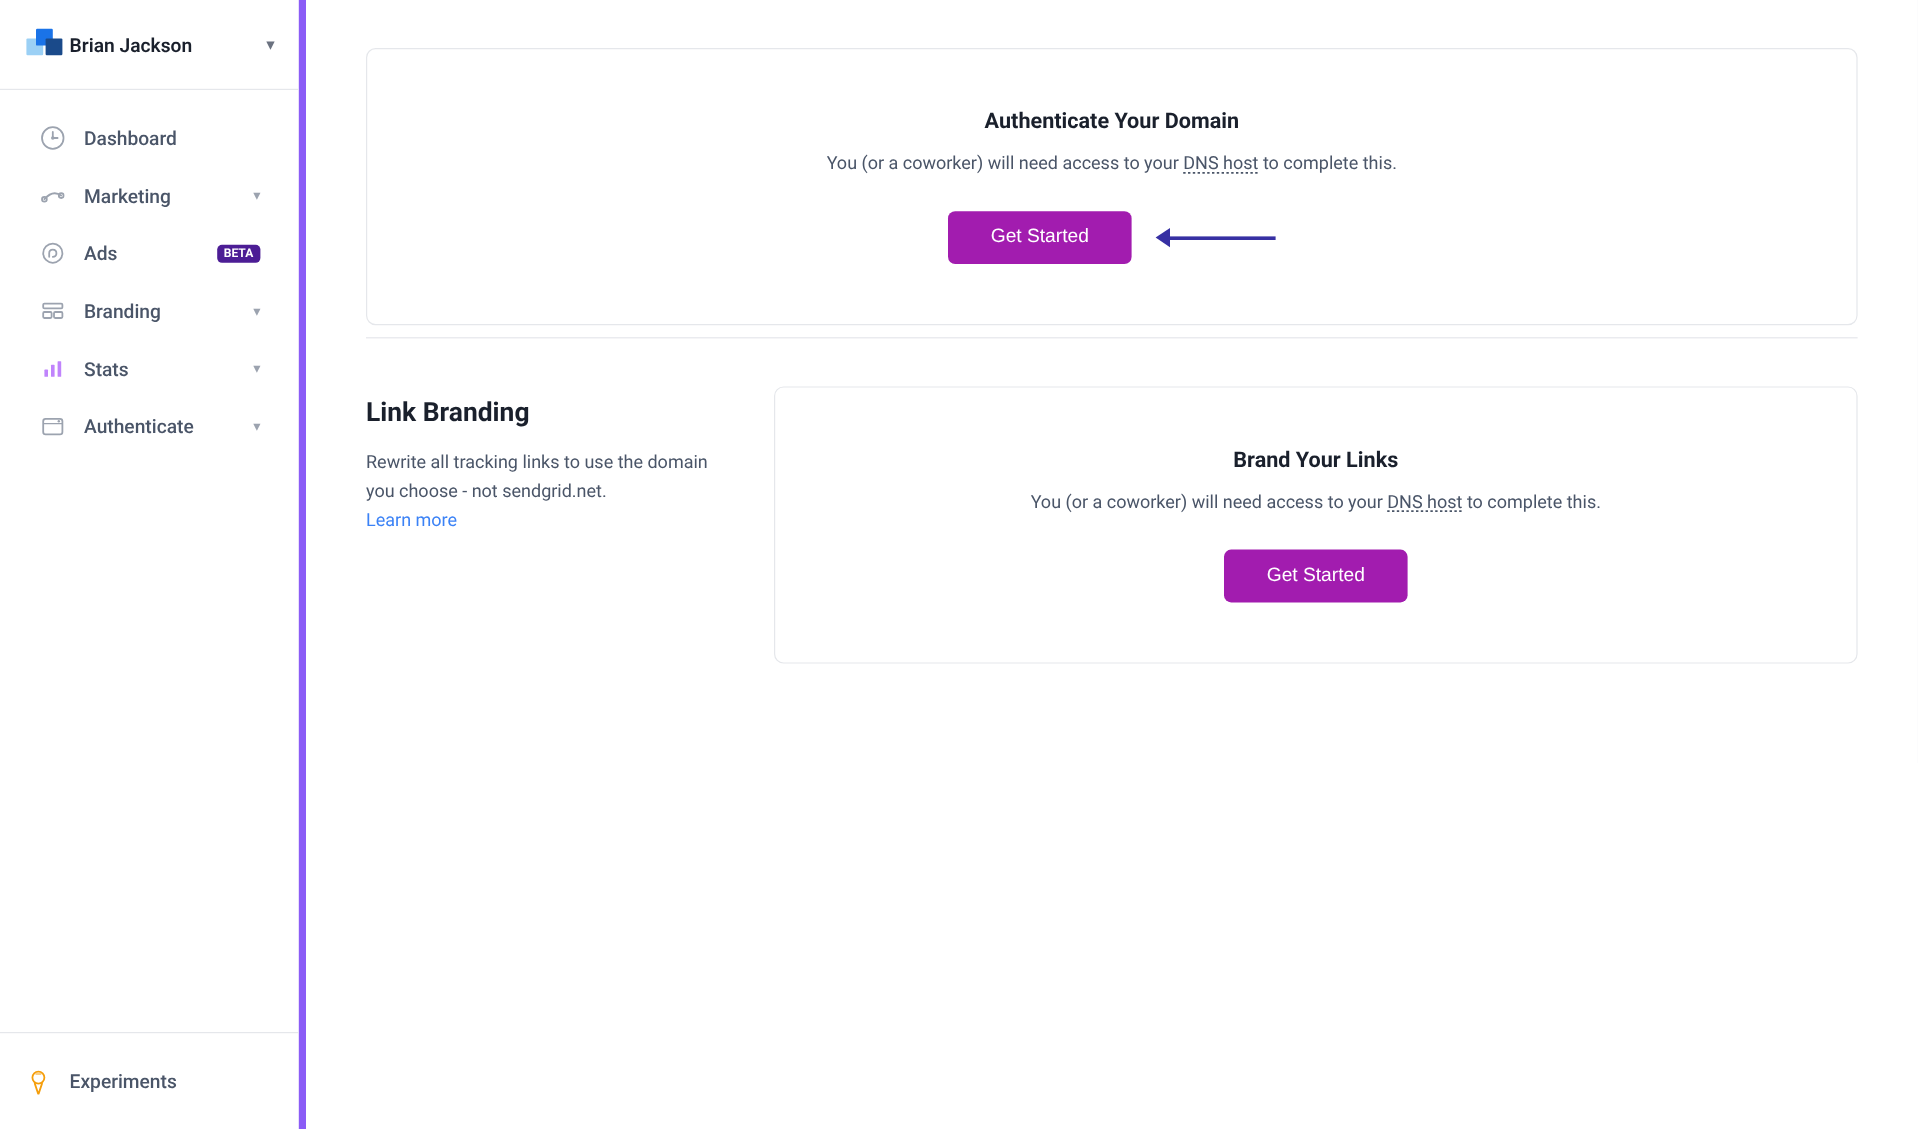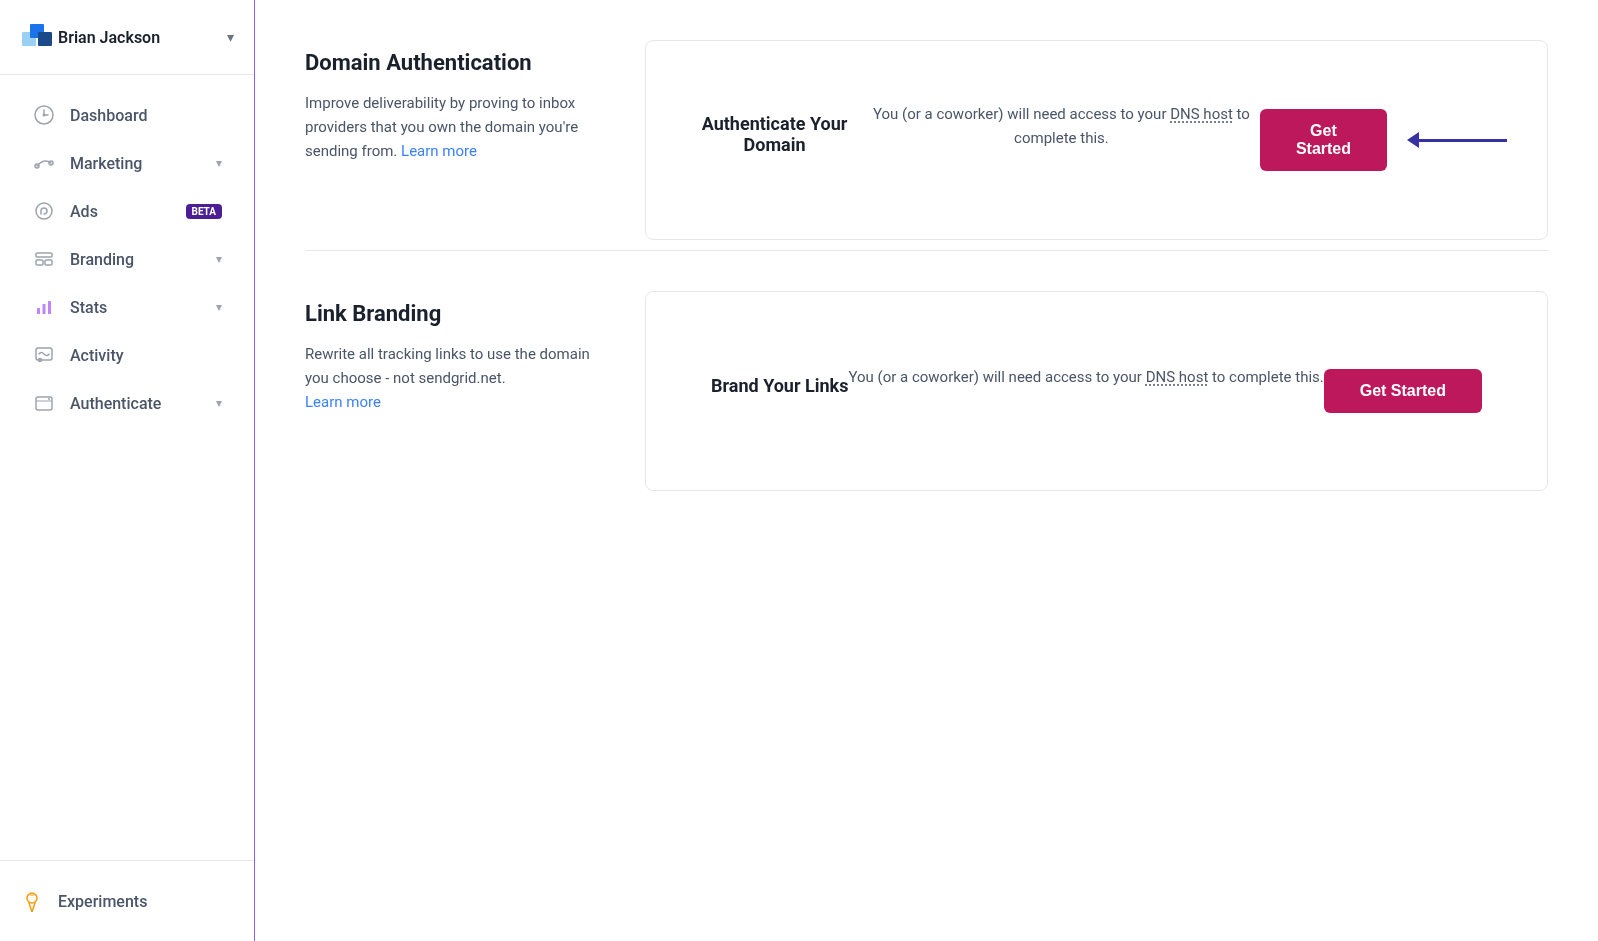--- a/index.html
+++ b/index.html
@@ -3,21 +3,21 @@
   <meta charset="utf-8">
   <style>
     * { box-sizing: border-box; margin: 0; padding: 0; }
     body { font-family: -apple-system, BlinkMacSystemFont, 'Segoe UI', Roboto, sans-serif; background: #f8f9fa; display: flex; height: 100vh; overflow: hidden; }
 
     
     .sidebar {
       width: 255px;
       min-width: 255px;
       background: #fff;
-      border-right: 1px solid #8b5cf6;
+      border-right: 6px solid #8b5cf6;
       display: flex;
       flex-direction: column;
       height: 100vh;
       overflow-y: auto;
     }
 
     .sidebar-header {
       display: flex;
       align-items: center;
       padding: 18px 20px;
@@ -134,20 +134,21 @@
       text-decoration: none;
     }
 
     .section-card {
       flex: 1;
       background: #fff;
       border: 1px solid #e5e7eb;
       border-radius: 8px;
       padding: 50px 40px;
       display: flex;
+      flex-direction: column;
       align-items: center;
       justify-content: center;
       min-height: 200px;
     }
 
     .card-title {
       font-size: 18px;
       font-weight: 700;
       color: #1a202c;
       margin-bottom: 12px;
@@ -161,27 +162,27 @@
       line-height: 1.6;
       margin-bottom: 28px;
     }
 
     .card-desc .dns {
       text-decoration: underline dotted;
       text-underline-offset: 3px;
     }
 
     .get-started-btn {
-      background: #be185d;
+      background: #a21caf;
       color: #fff;
       border: none;
       padding: 13px 36px;
       border-radius: 6px;
       font-size: 16px;
-      font-weight: 700;
+      font-weight: 400;
       cursor: pointer;
       transition: background 0.15s;
     }
 
     .arrow-indicator {
       display: flex;
       align-items: center;
       margin-left: 20px;
     }
 
@@ -288,30 +289,20 @@
         <svg width="20" height="20" viewBox="0 0 20 20" fill="none">
           <rect x="3" y="11" width="3" height="6" rx="0.5" fill="#c084fc"></rect>
           <rect x="8.5" y="7" width="3" height="10" rx="0.5" fill="#c084fc"></rect>
           <rect x="14" y="4" width="3" height="13" rx="0.5" fill="#c084fc"></rect>
         </svg>
       </span>
       <span class="nav-label">Stats</span>
       <span class="nav-chevron">▾</span>
     </div>
 
-    <div class="nav-item">
-      <span class="nav-icon">
-        <svg width="20" height="20" viewBox="0 0 20 20" fill="none">
-          <rect x="2" y="3" width="16" height="12" rx="2" stroke="#9ca3af" stroke-width="1.5"></rect>
-          <circle cx="6" cy="15" r="1.5" stroke="#9ca3af" stroke-width="1.5"></circle>
-          <path d="M5 9 Q7 6 10 9 Q13 12 15 9" stroke="#9ca3af" stroke-width="1.5" fill="none" stroke-linecap="round"></path>
-        </svg>
-      </span>
-      <span class="nav-label">Activity</span>
-    </div>
 
     <div class="nav-item">
       <span class="nav-icon">
         <svg width="20" height="20" viewBox="0 0 20 20" fill="none">
           <rect x="2" y="4" width="16" height="13" rx="2" stroke="#9ca3af" stroke-width="1.5"></rect>
           <path d="M2 8 L18 8" stroke="#9ca3af" stroke-width="1"></path>
           <circle cx="15" cy="6" r="1" fill="#9ca3af"></circle>
         </svg>
       </span>
       <span class="nav-label">Authenticate</span>
@@ -330,27 +321,20 @@
         </svg>
       </span>
       <span class="nav-label">Experiments</span>
     </div>
   </div>
 </aside>
 
 <main class="main">
 
   <div class="section">
-    <div class="section-info">
-      <h2 class="section-title">Domain Authentication</h2>
-      <p class="section-desc">
-        Improve deliverability by proving to inbox providers that you own the domain you're sending from.
-        <a href="#">Learn more</a>
-      </p>
-    </div>
     <div class="section-card">
       <p class="card-title">Authenticate Your Domain</p>
       <p class="card-desc">
         You (or a coworker) will need access to your <span class="dns">DNS host</span> to complete this.
       </p>
       <div class="btn-arrow-row">
         <button class="get-started-btn">Get Started</button>
         <div class="arrow-indicator">
           <div class="arrow-head"></div>
           <div class="arrow-line"></div>

